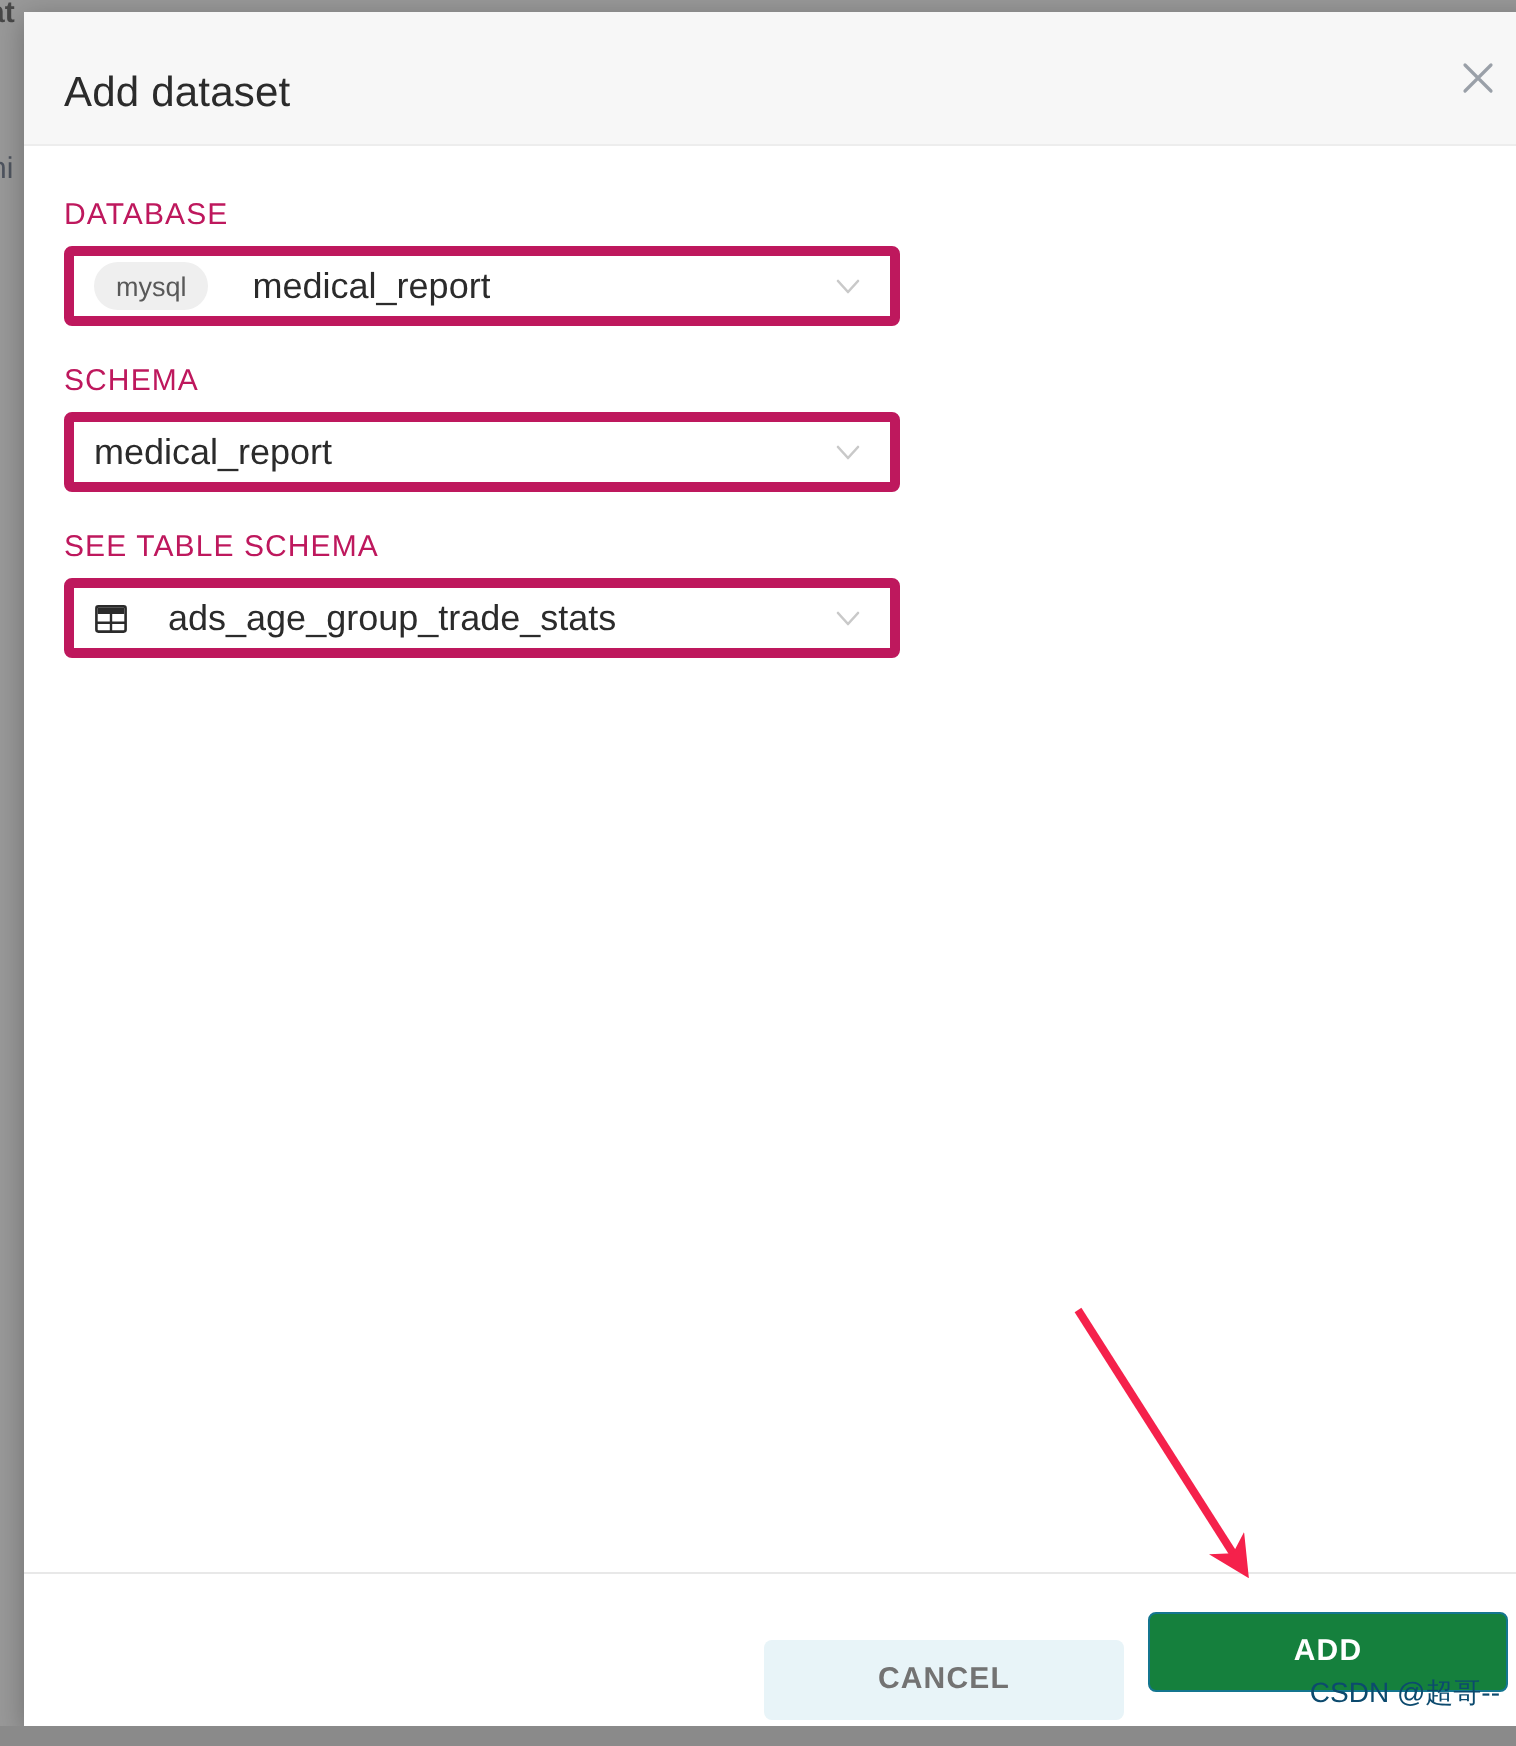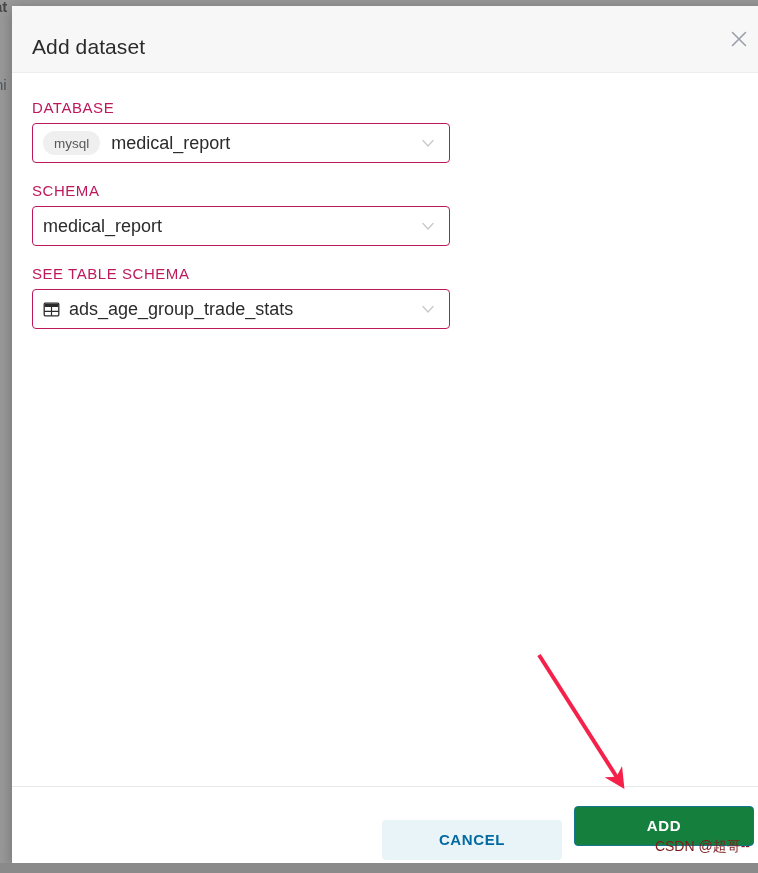--- a/index.html
+++ b/index.html
@@ -95,26 +95,27 @@
     color: #be185d;
     letter-spacing: .55px;
     margin-bottom: 7px;
     text-transform: uppercase;
   }
   .select-box {
     position: relative;
     width: 418px;
     height: 40px;
     background: #ffffff;
-    border: 1px solid #be185d;
+    border: 5px solid #be185d;
     border-radius: 4px;
     display: flex;
     align-items: center;
     padding: 0 34px 0 10px;
     cursor: pointer;
+    gap: 11px;
   }
   .select-value {
     font-size: 18px;
     color: #2b2b2b;
     white-space: nowrap;
     overflow: hidden;
     text-overflow: ellipsis;
   }
   .db-pill {
     display: inline-flex;
@@ -159,38 +160,38 @@
     height: 40px;
     min-width: 180px;
     border: none;
     border-radius: 4px;
     font-size: 15px;
     font-weight: 700;
     letter-spacing: .6px;
     cursor: pointer;
     font-family: "Liberation Sans", "DejaVu Sans", sans-serif;
   }
-  .btn-cancel { background: #e8f4f8; color: #0369a1; margin-top: 28px; }
+  .btn-cancel { background: #e8f4f8; color: #737373; margin-top: 28px; }
   .btn-add    { background: #15803d; color: #ffffff; border: 1px solid #14768f; }
 
   
   .annotation-arrow {
     position: absolute;
     left: 0; top: 0;
     width: 758px; height: 873px;
     pointer-events: none;
   }
 
   
   .watermark {
     position: absolute;
     right: 8px;
     bottom: 17px;
     font-size: 14px;
-    color: #7f1d1d;
+    color: #0c4a6e;
     font-family: "Liberation Sans", "DejaVu Sans", sans-serif;
     white-space: nowrap;
   }
 
   
   .bottom-strip {
     position: absolute;
     left: 0; bottom: 0;
     width: 758px; height: 10px;
     background: #8a8a8a;

